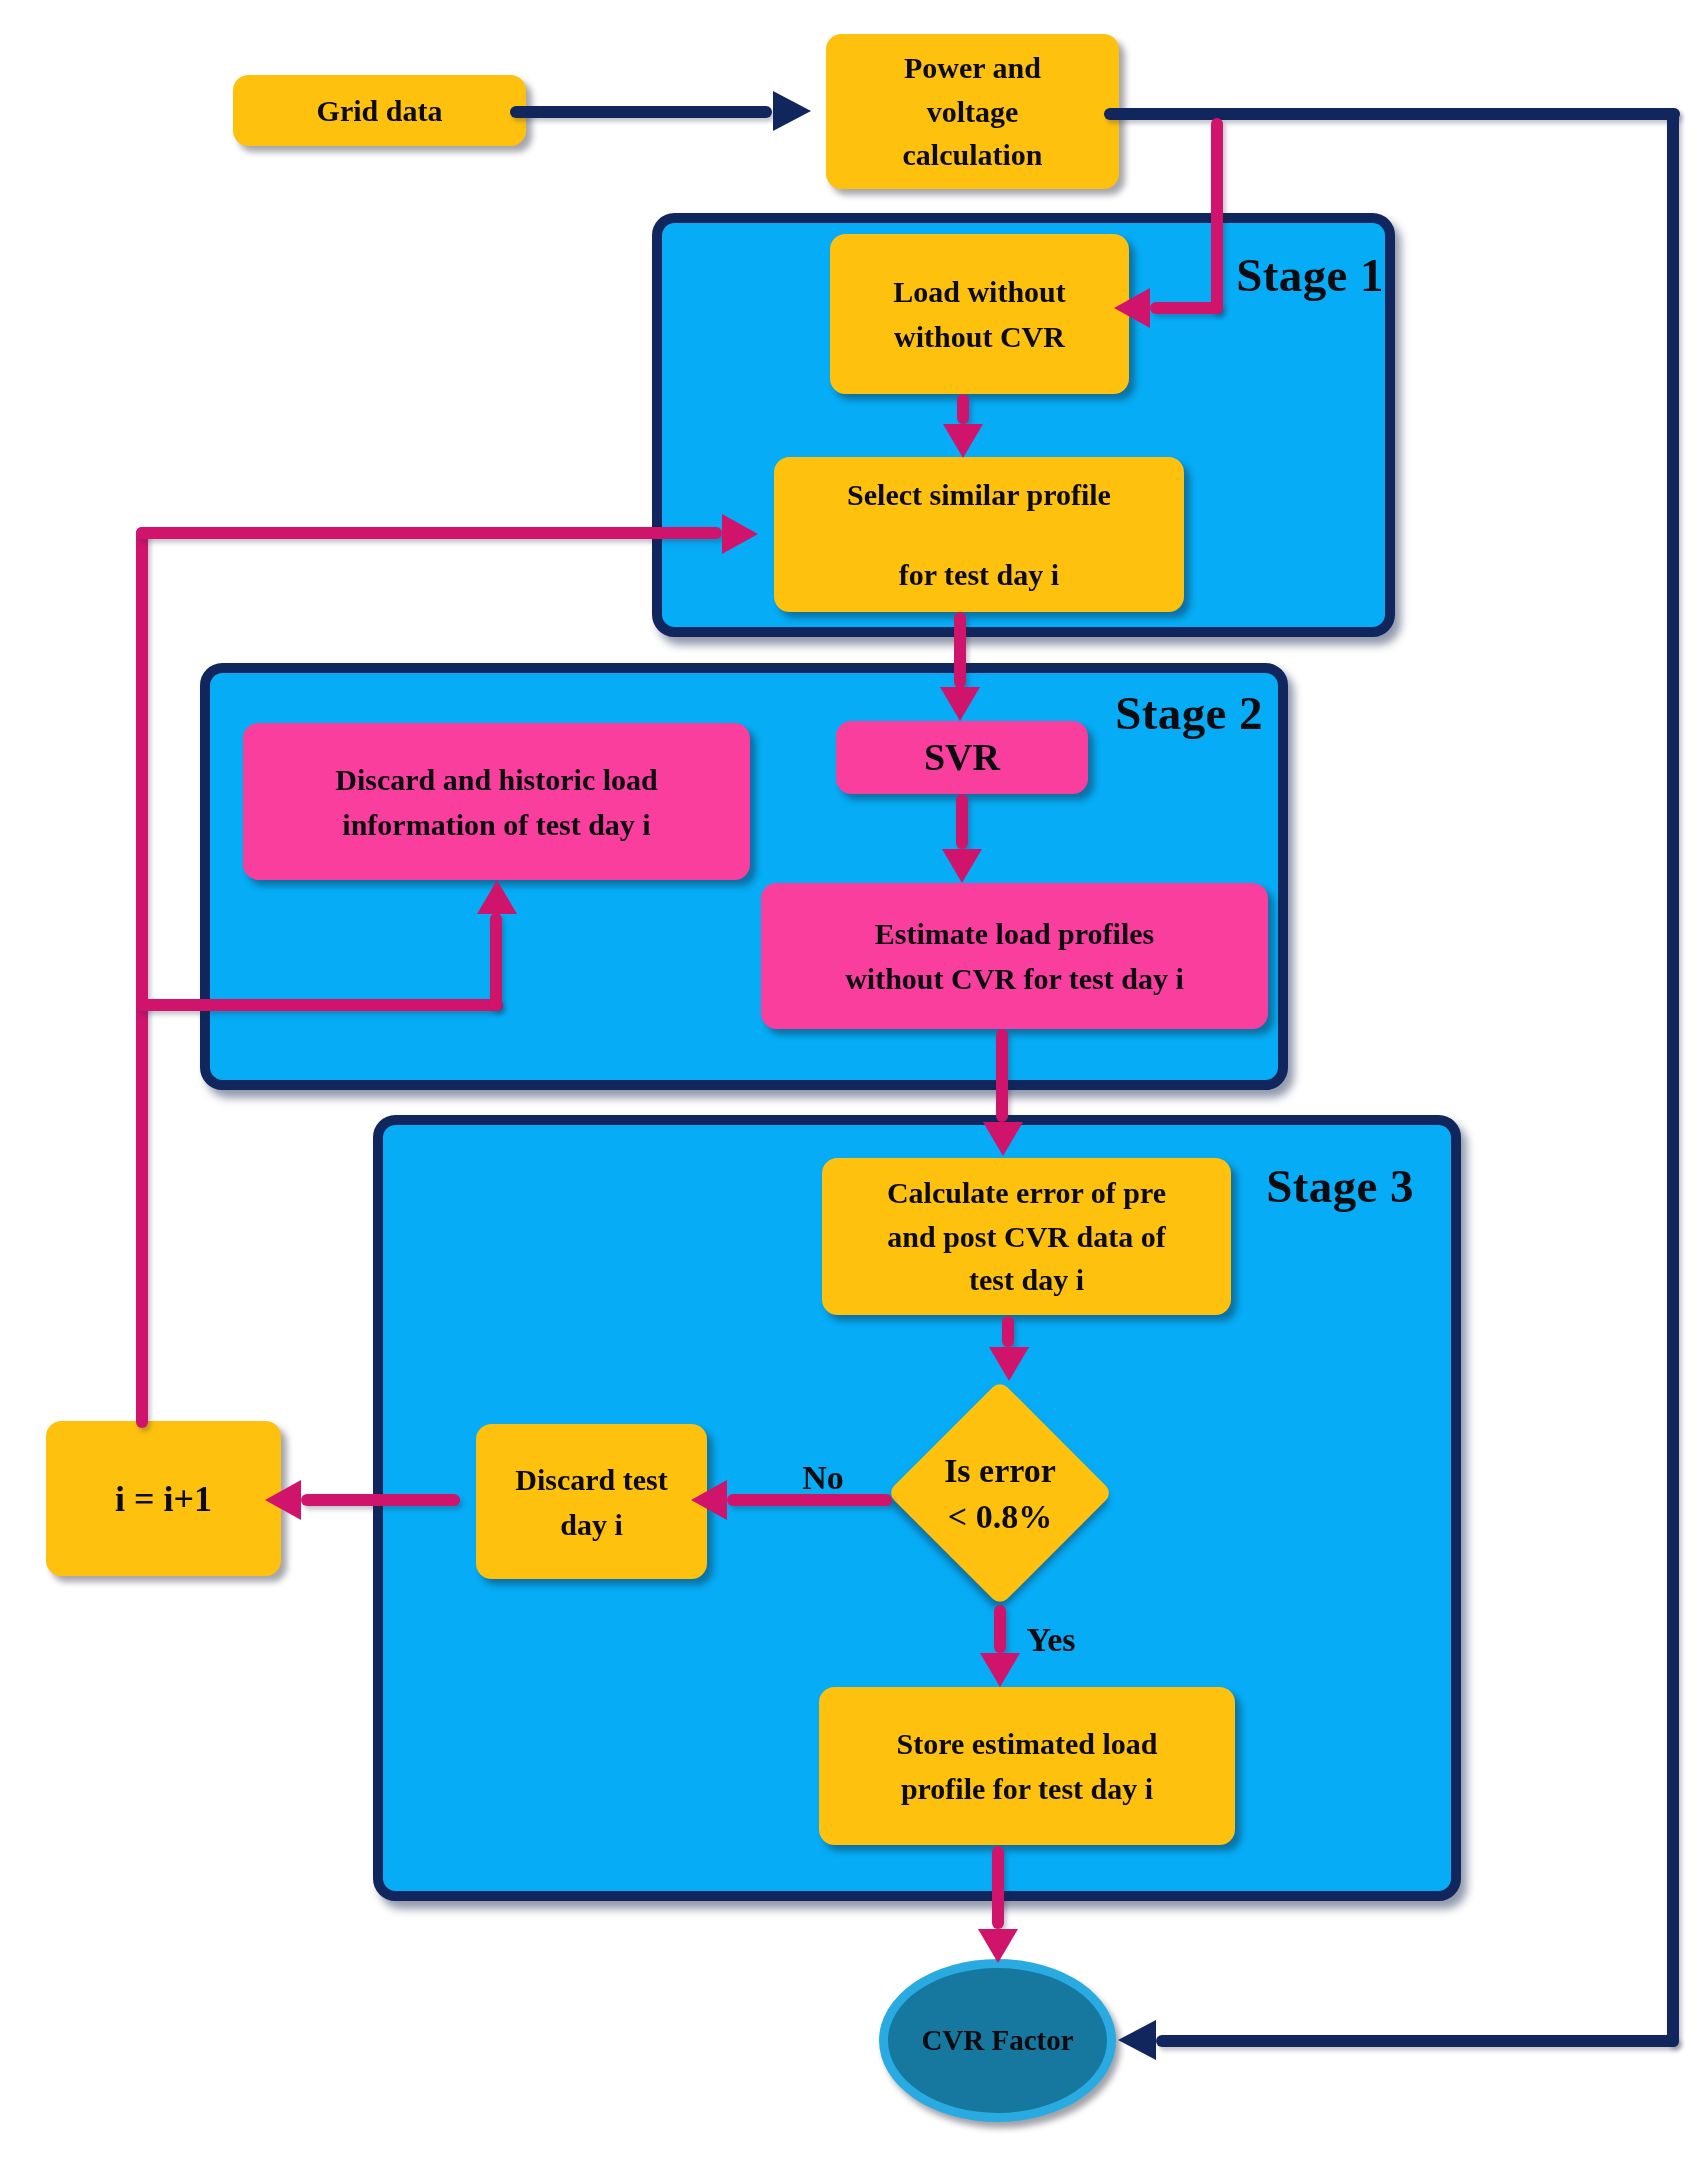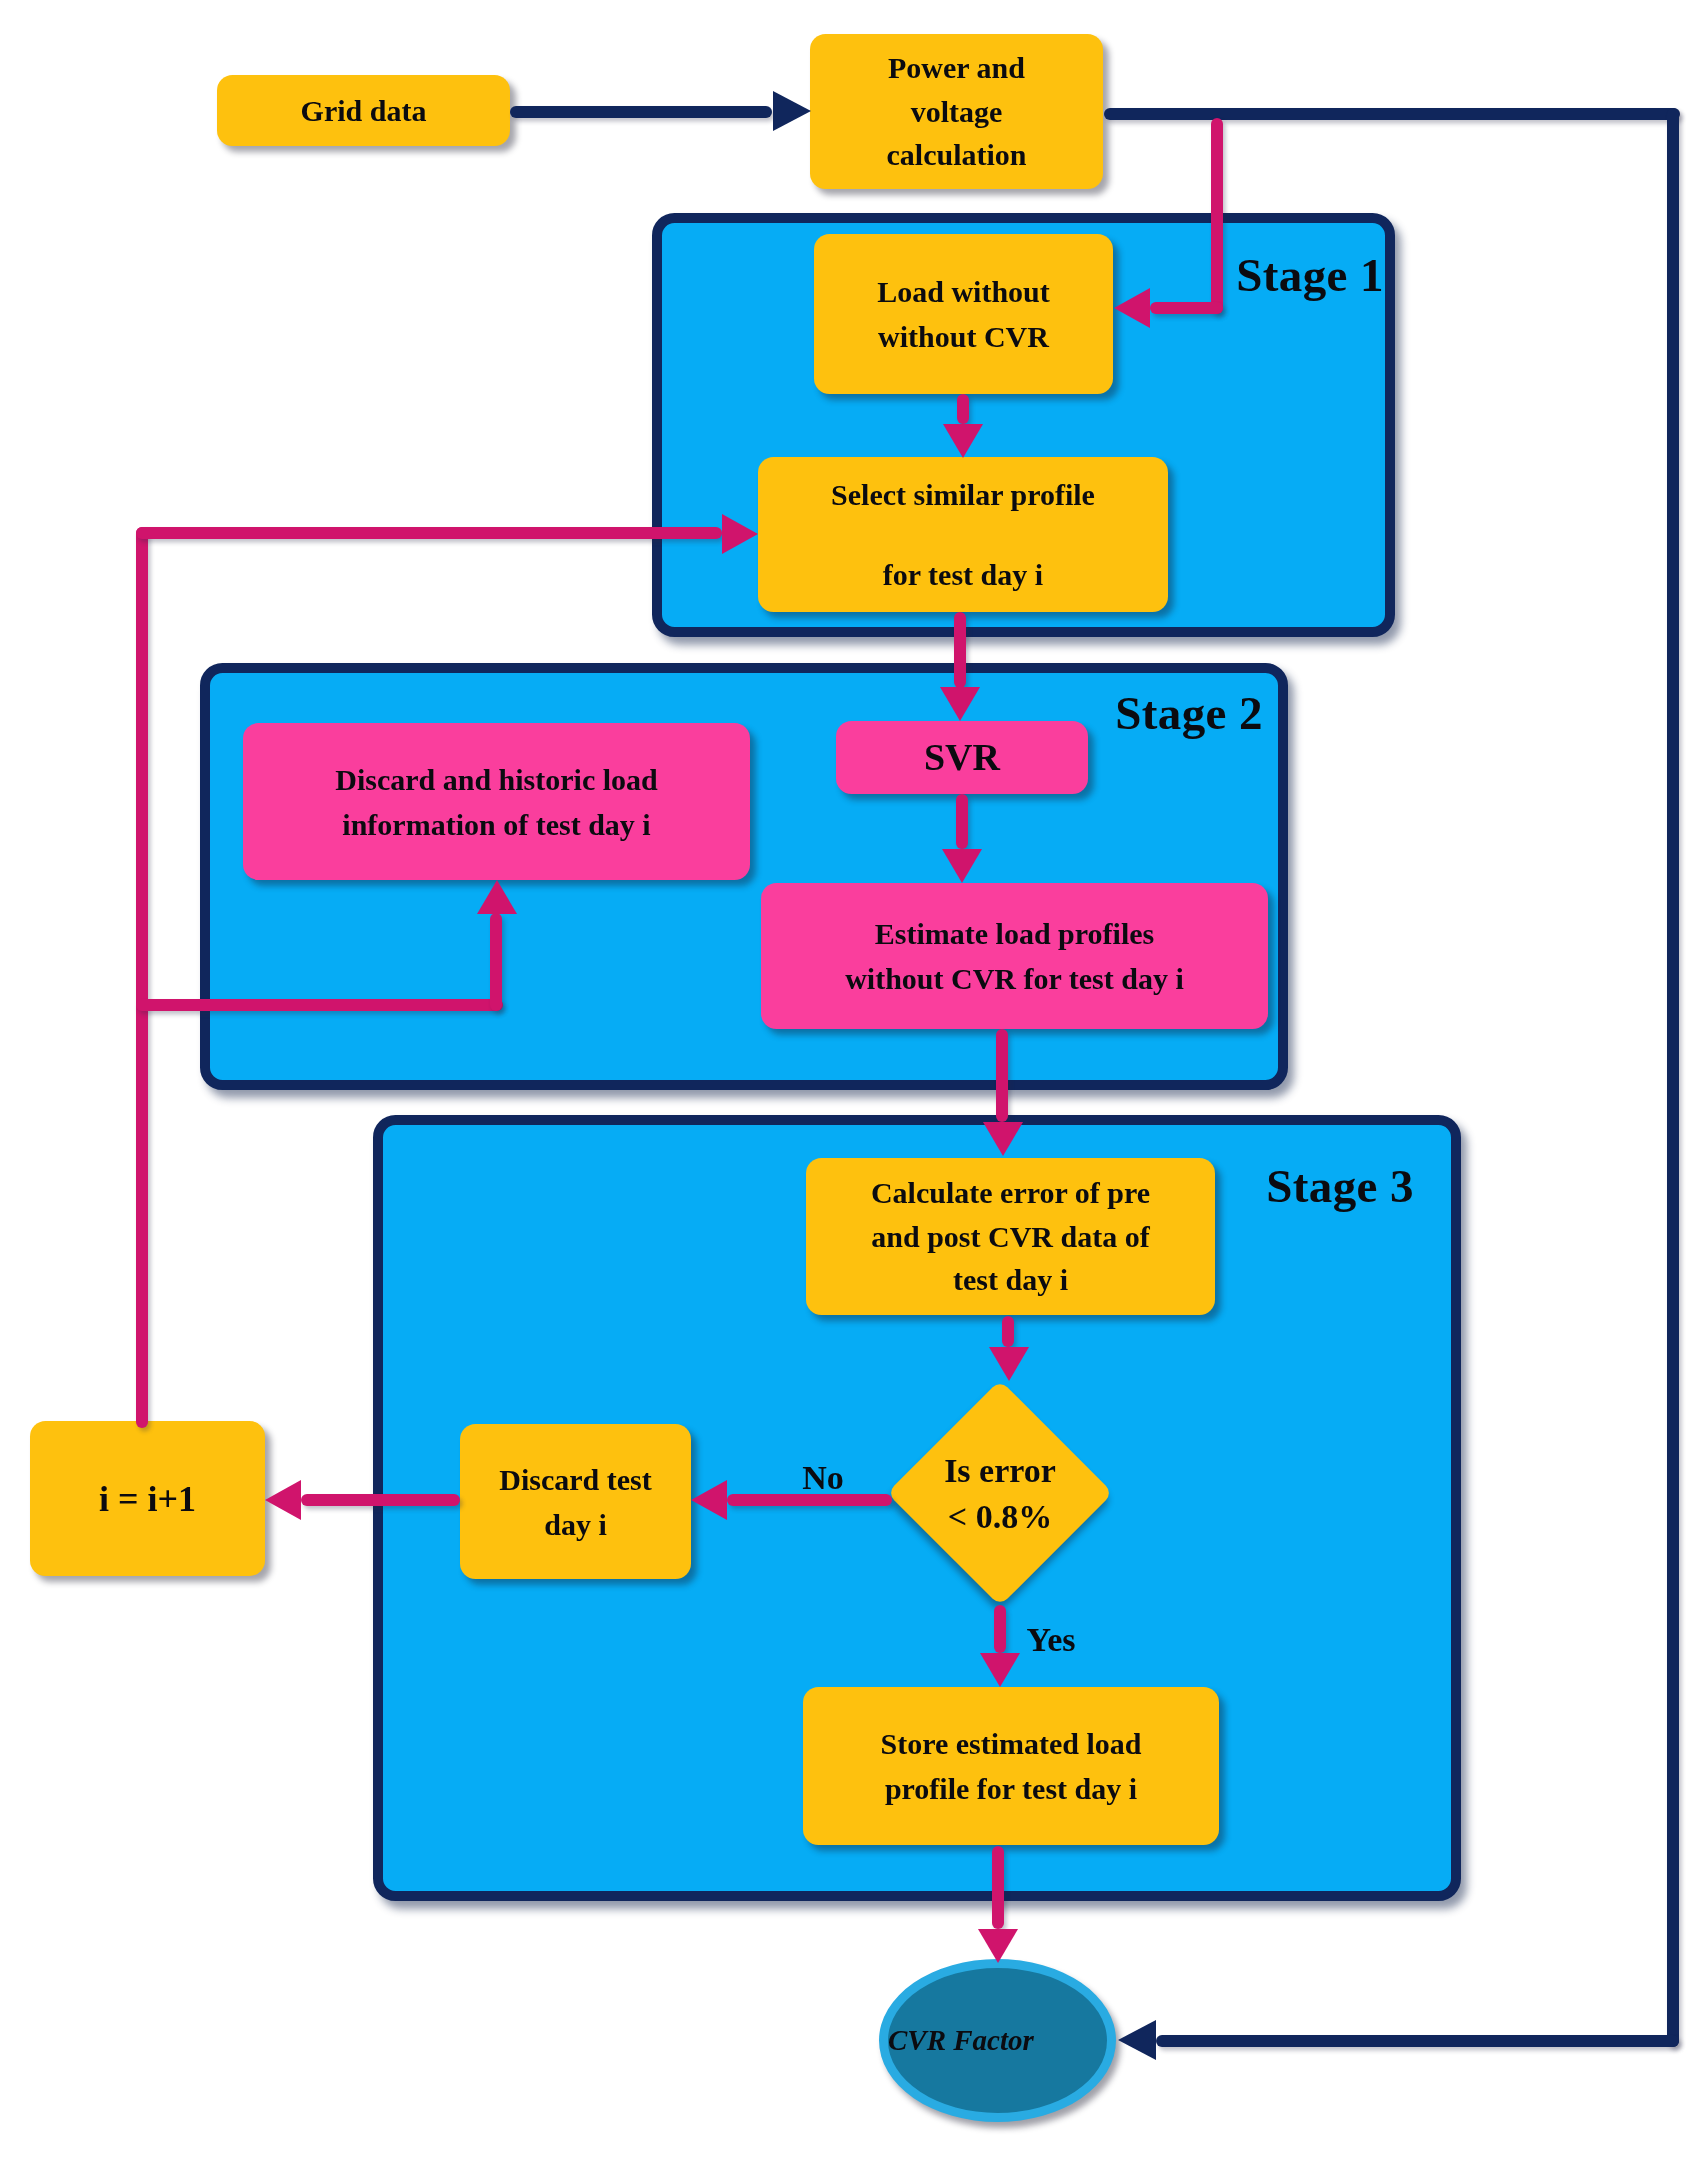--- a/index.html
+++ b/index.html
@@ -20,38 +20,38 @@
     position:absolute;transform:translate(-50%,-50%);font-size:47px;letter-spacing:0.4px;
     white-space:nowrap;
   }
   
   .node{
     position:absolute;border-radius:15.5px;box-sizing:border-box;
     display:flex;flex-direction:column;justify-content:center;align-items:center;
     text-align:center;font-size:30px;line-height:1.5;box-shadow:5.2px 6px 6px rgba(20,20,40,.38);
     padding:3.4px 8.6px;
   }
-  .node.orange{background:var(--orange);}
+  .node.orange{background:var(--orange);margin-left:16px;}
   .node.pinkbox{background:var(--pink);}
   .tline{white-space:nowrap;}
   
   .diamond-shape{
     position:absolute;width:160px;height:160px;background:var(--orange);
     transform:rotate(45deg);border-radius:10.3px;box-shadow:4.3px 5.2px 6px rgba(20,20,40,.38);
   }
   .diamond-text{
     position:absolute;transform:translate(-50%,-50%);text-align:center;
     font-size:34px;line-height:1.35;
   }
   
   .ellipse{
     position:absolute;border-radius:50%;background:var(--teal);
     border:9.5px solid var(--lightblue);box-sizing:border-box;
-    display:flex;align-items:center;
-    font-size:29px;box-shadow:4.3px 6px 6.9px rgba(20,20,40,.4);font-style:italic;
+    display:flex;align-items:center;justify-content:center;
+    font-size:29px;box-shadow:4.3px 6px 6.9px rgba(20,20,40,.4);
   }
   
   .seg{position:absolute;border-radius:6px;box-shadow:2.6px 3.4px 4.3px rgba(40,40,70,.28);}
   .seg.h{height:12px;}
   .seg.v{width:12px;}
   .seg.pink{background:var(--magenta);}
   .seg.navy{background:var(--navy);}
   .ah{position:absolute;width:0;height:0;}
   .ah.pink.left {border-top:20px solid transparent;border-bottom:20px solid transparent;border-right:36px solid var(--magenta);}
   .ah.pink.right{border-top:20px solid transparent;border-bottom:20px solid transparent;border-left:36px solid var(--magenta);}

